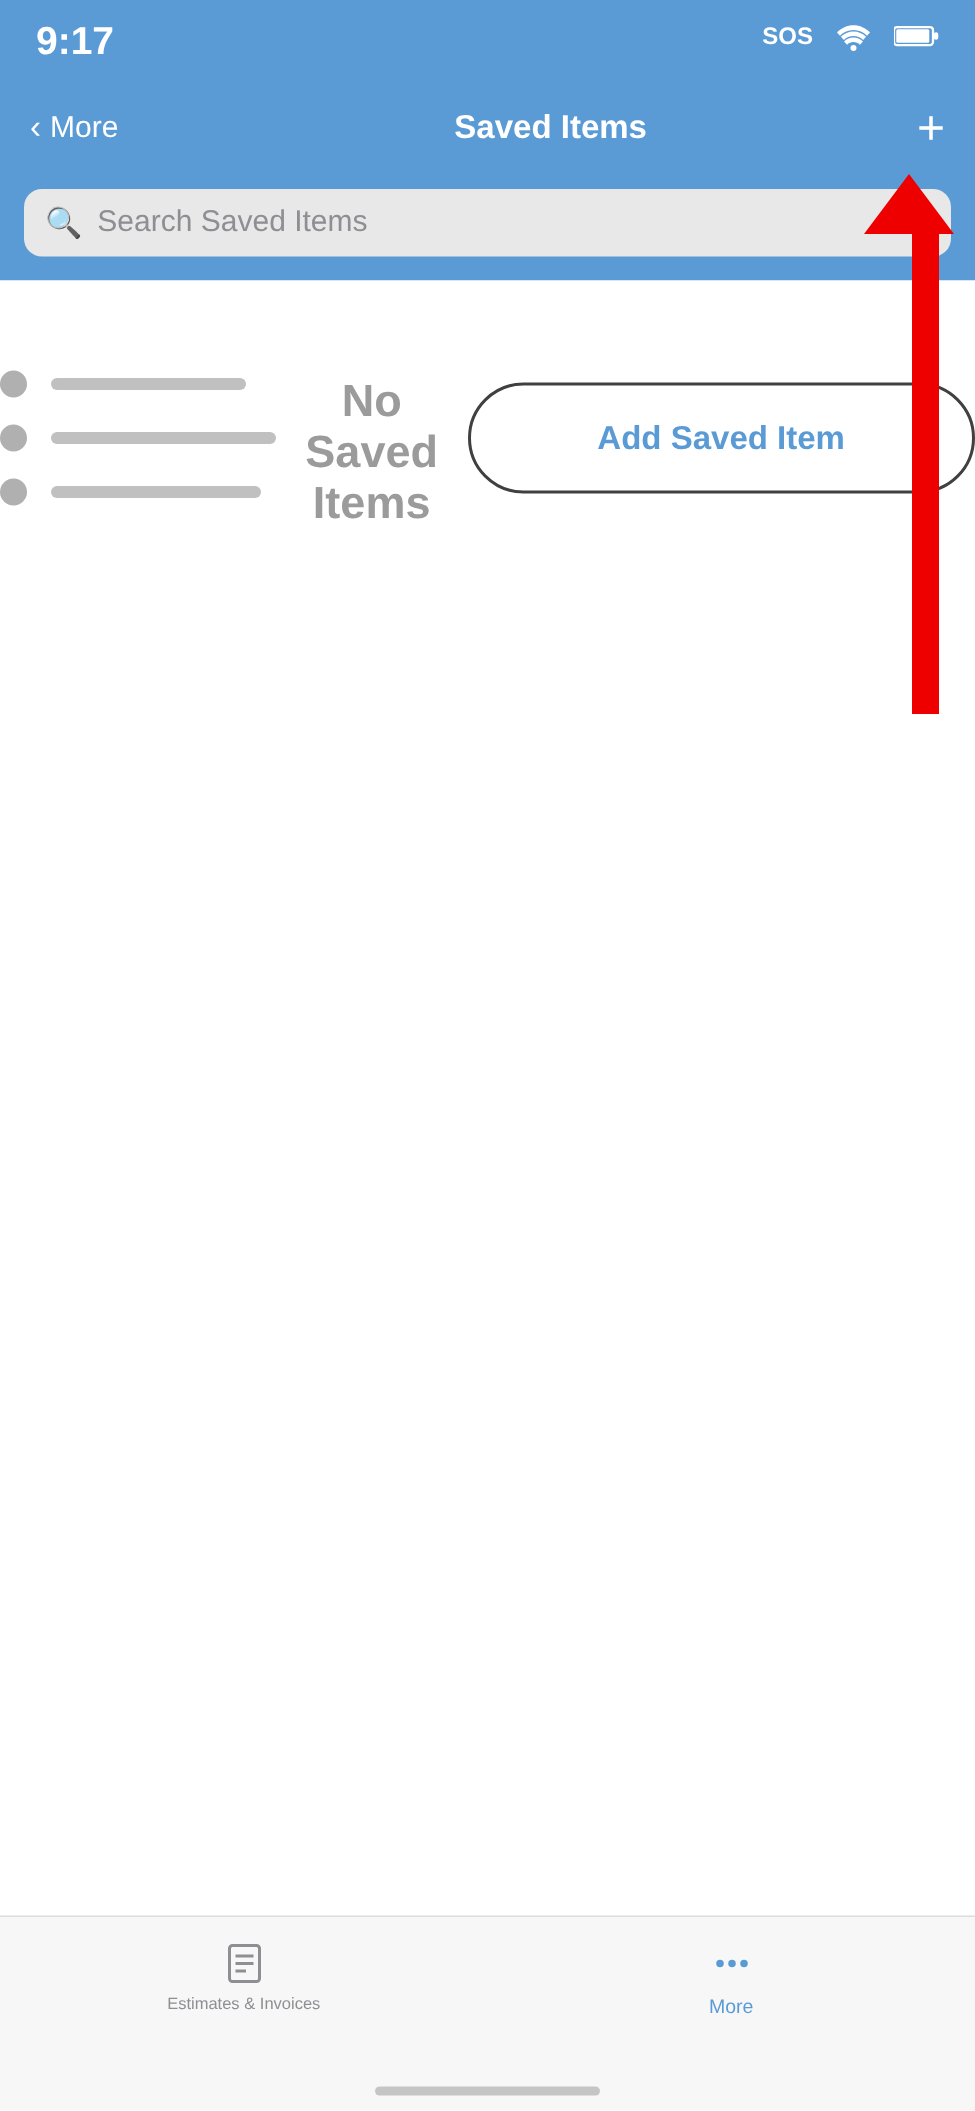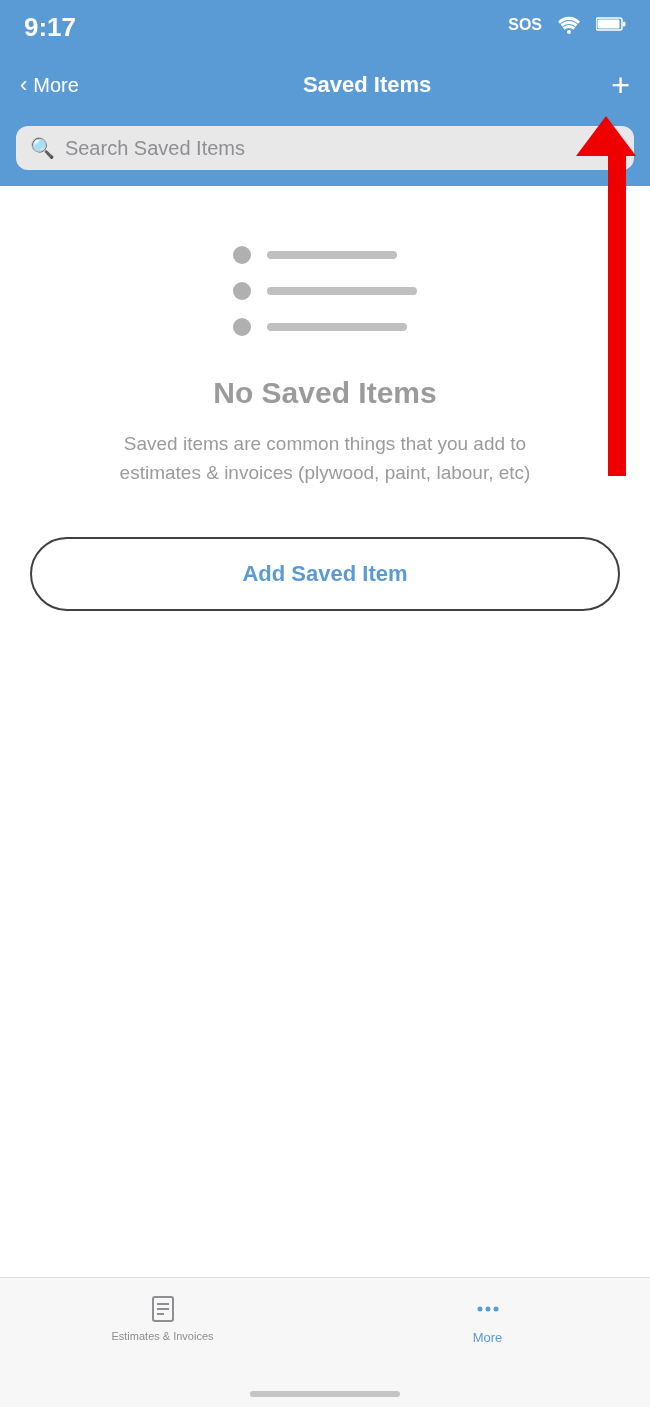--- a/index.html
+++ b/index.html
@@ -98,21 +98,21 @@
     }
     .search-input::placeholder {
       color: #8e8e93;
     }
 
     
     .main-content {
       background: #fff;
       flex: 1;
       display: flex;
-      flex-direction: column;
+      flex-direction: row;
       align-items: center;
       padding-top: 60px;
     }
 
     
     .empty-illustration {
       display: flex;
       flex-direction: column;
       gap: 18px;
       margin-bottom: 40px;
@@ -292,21 +292,20 @@
       <div class="empty-dot"></div>
       <div class="empty-line empty-line-medium"></div>
     </div>
     <div class="empty-row">
       <div class="empty-dot"></div>
       <div class="empty-line empty-line-short"></div>
     </div>
   </div>
 
   <div class="empty-title">No Saved Items</div>
-  <div class="empty-description">Saved items are common things that you add to estimates &amp; invoices (plywood, paint, labour, etc)</div>
 
   <button class="add-button">Add Saved Item</button>
 </div>
 
 <div class="tab-bar">
 
 
 
 
   <div class="tab-item">

